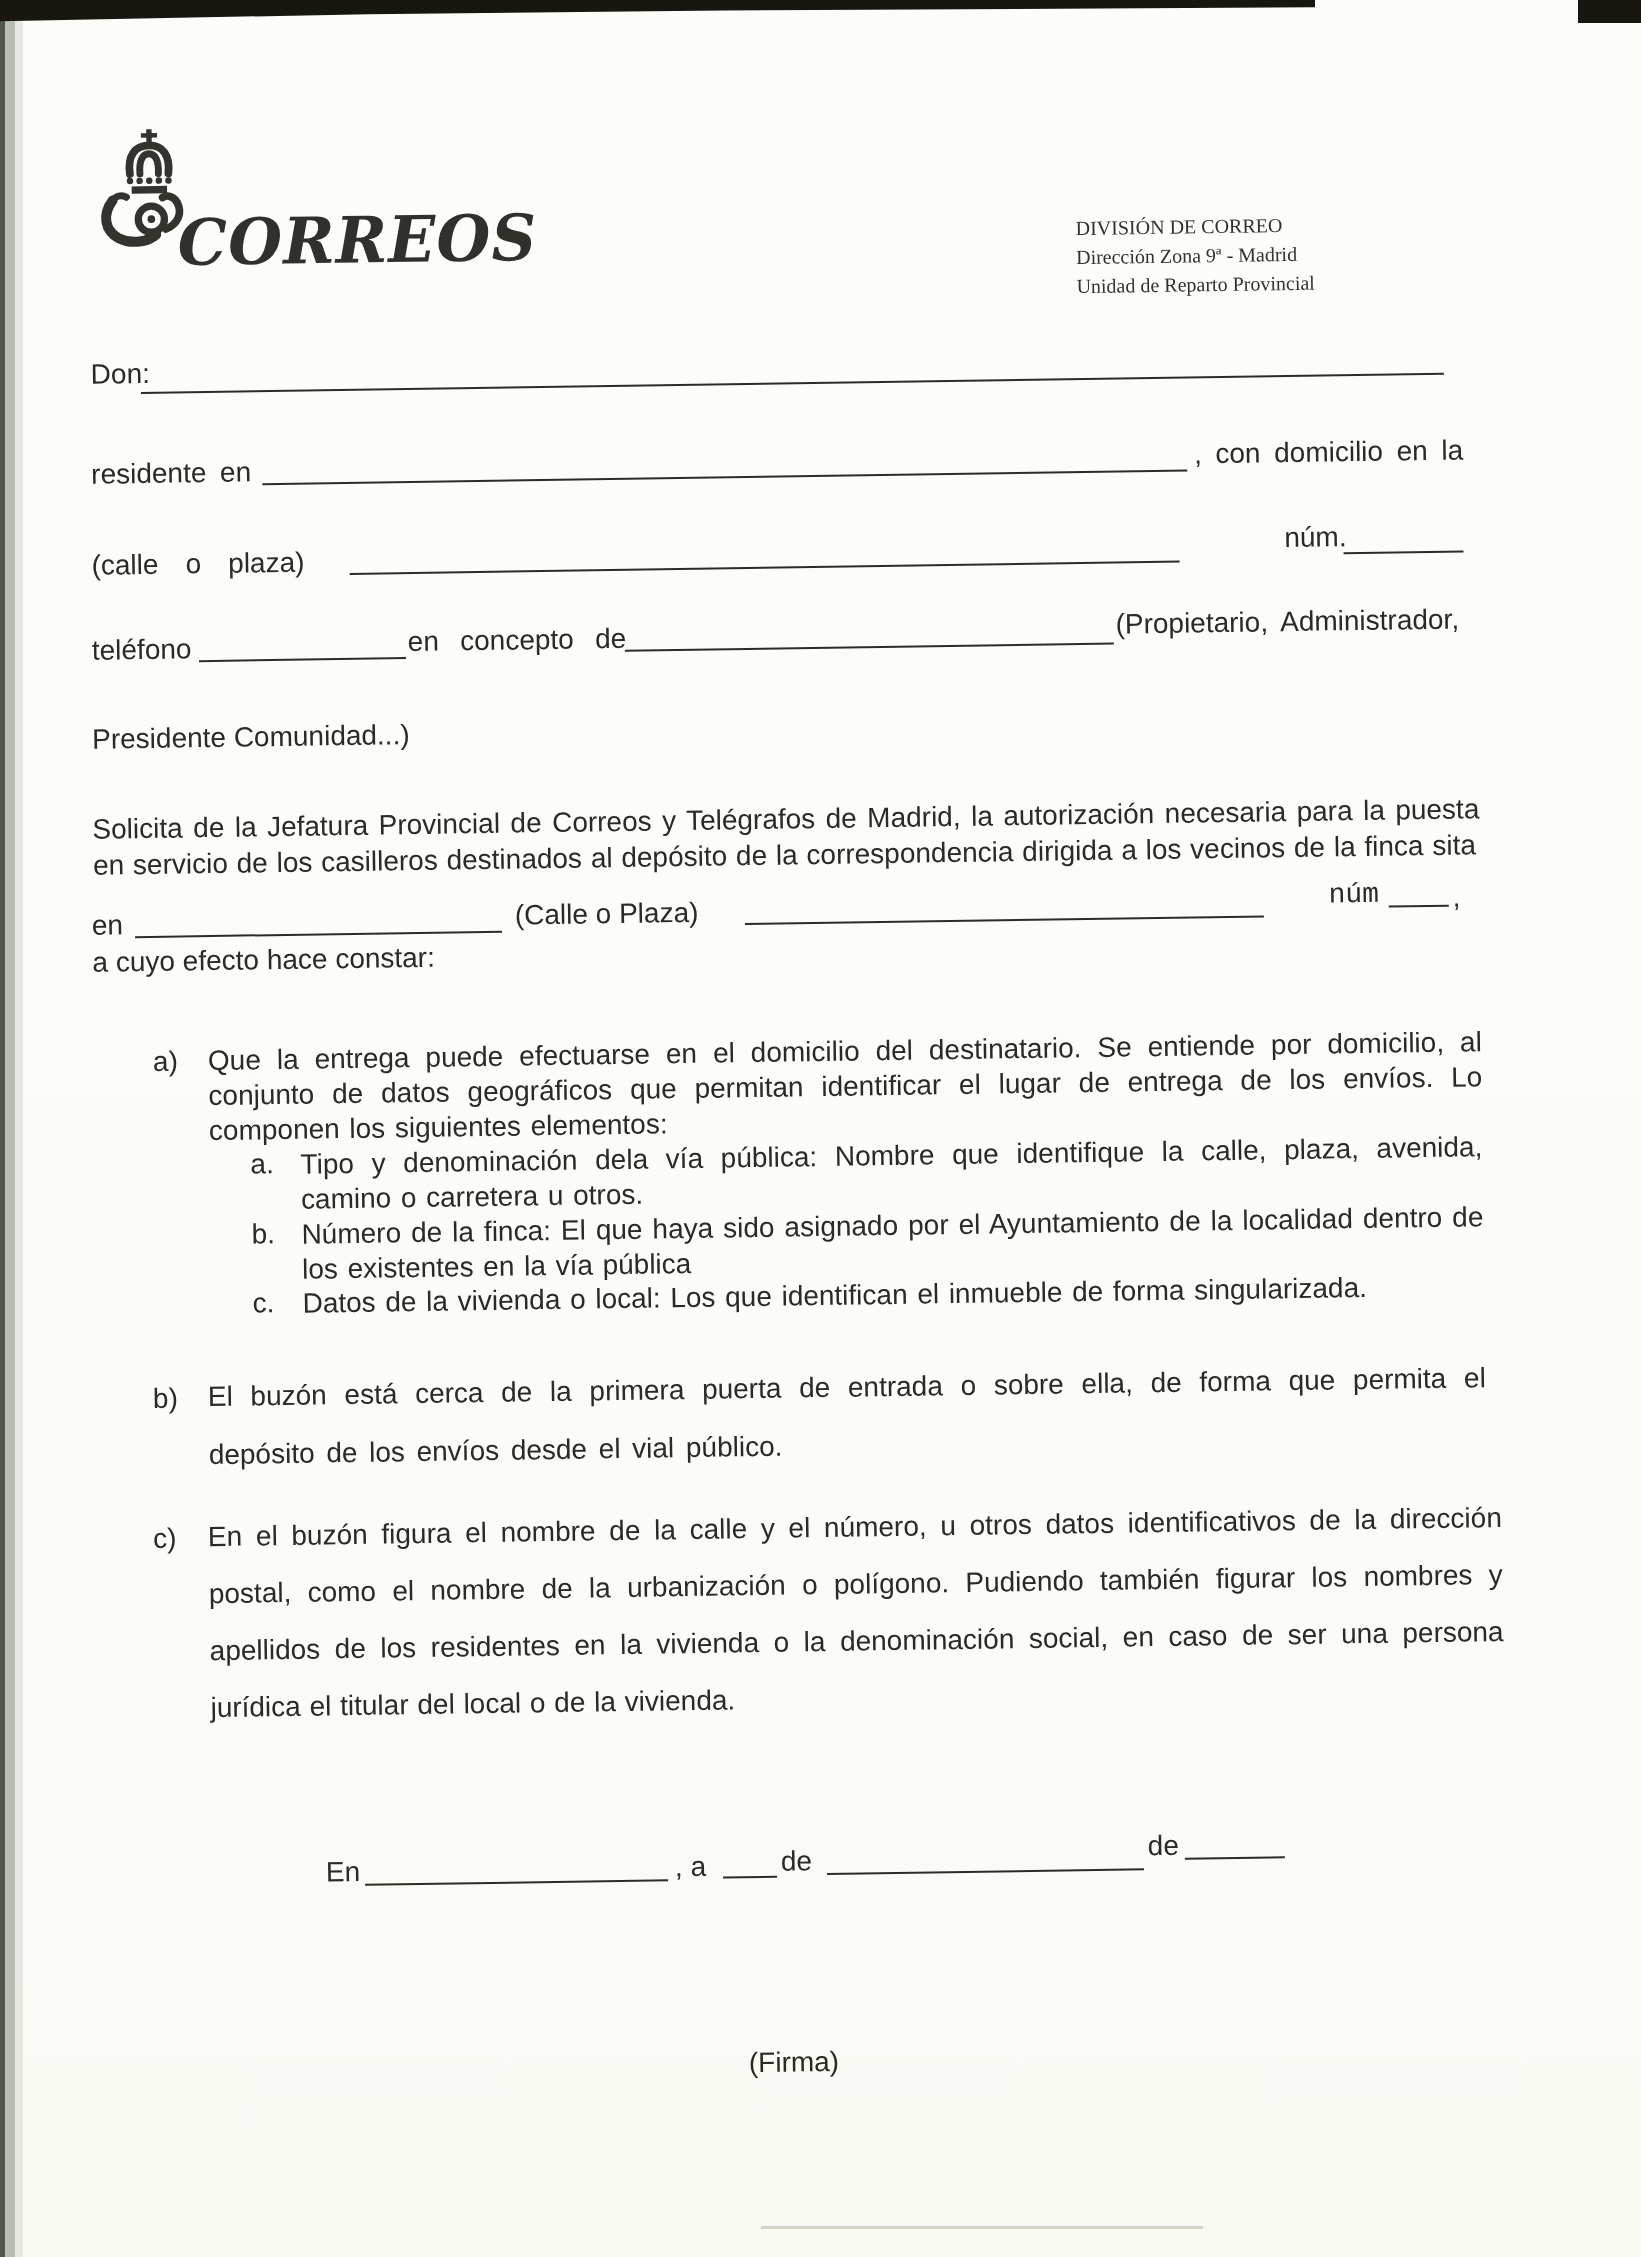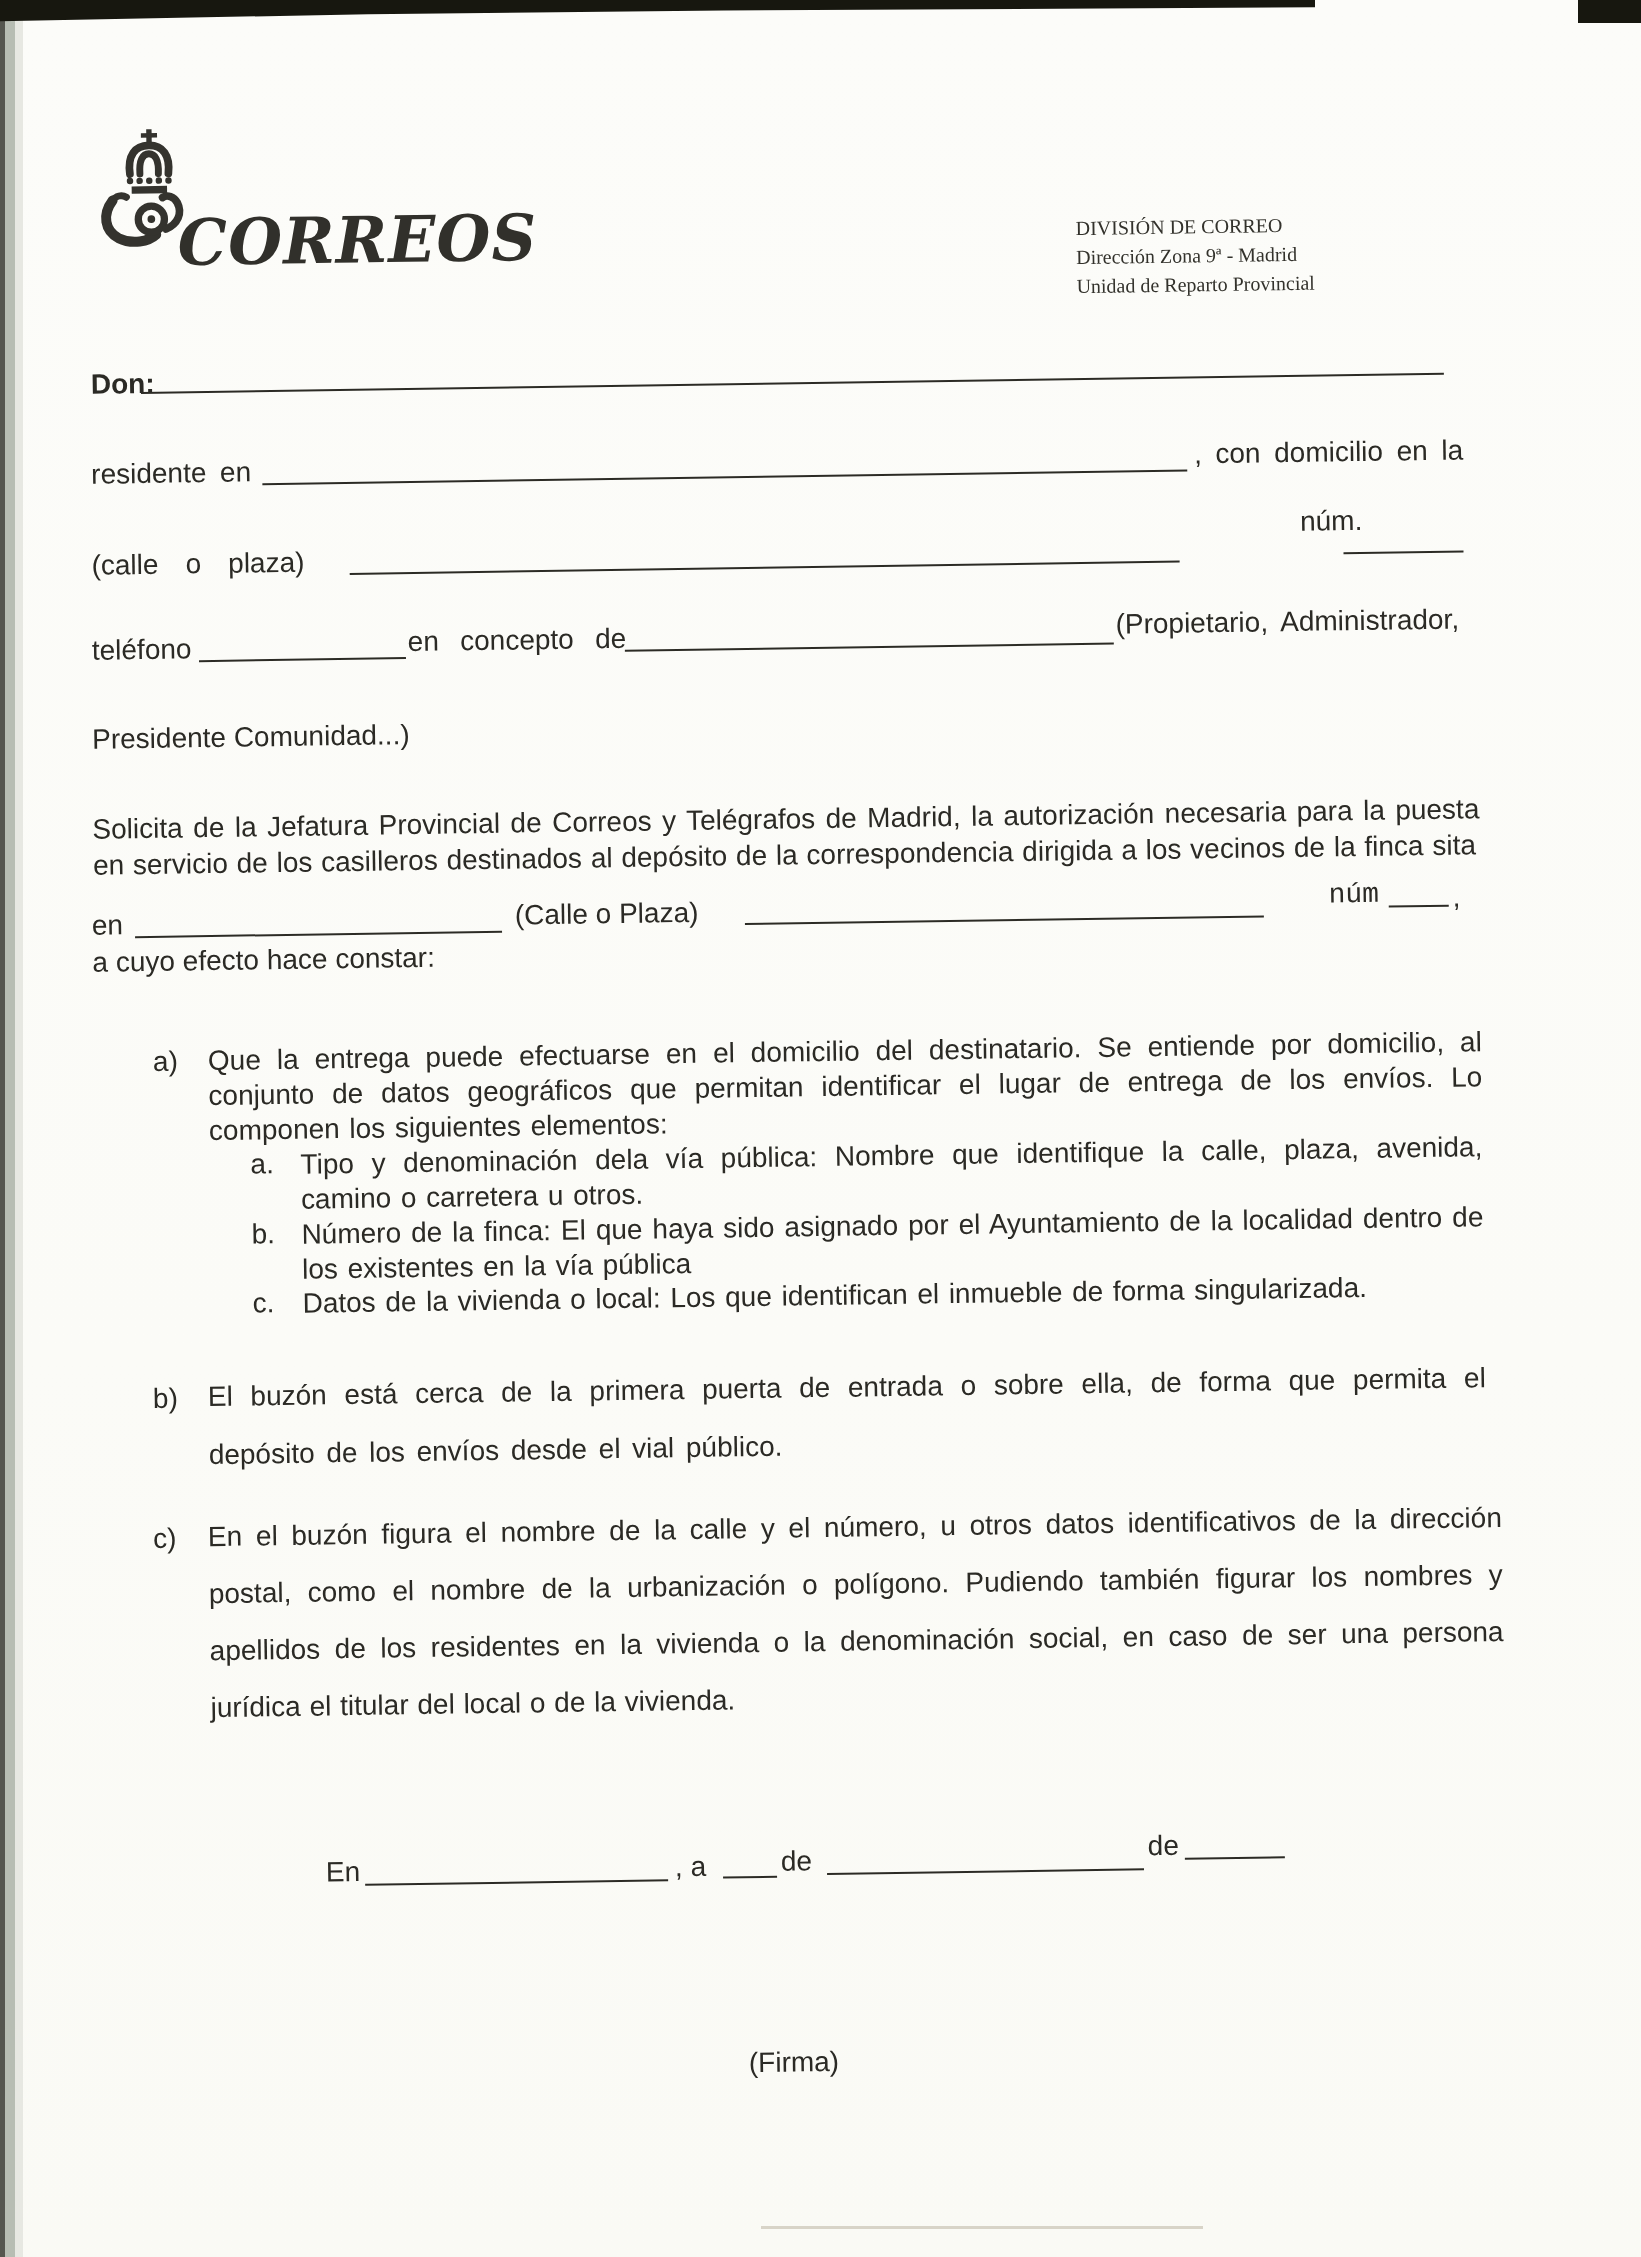--- a/index.html
+++ b/index.html
@@ -58,30 +58,30 @@
       </svg>
       <div class="logo-word">CORREOS</div>
     </div>
 
     <div class="letterhead">
       <div>DIVISIÓN DE CORREO</div>
       <div>Dirección Zona 9ª - Madrid</div>
       <div>Unidad de Reparto Provincial</div>
     </div>
 
-    <div class="t" style="left:102px;top:357px;font-weight:bold;">Don:</div>
+    <div class="t" style="left:102px;top:347px;">Don:</div>
     <div class="line" style="left:152px;top:382px;width:1303px;"></div>
 
     <div class="t ws-sm" style="left:101px;top:447px;">residente en</div>
     <div class="line" style="left:272px;top:475px;width:925px;"></div>
     <div class="t ws-sm" style="left:1204px;top:443px;">, con domicilio en la</div>
 
     <div class="t ws-lg" style="left:100px;top:538px;">(calle o plaza)</div>
     <div class="line" style="left:358px;top:566px;width:830px;"></div>
-    <div class="t" style="left:1293px;top:512px;margin-left:16px;">núm.</div>
+    <div class="t" style="left:1293px;top:528px;">núm.</div>
     <div class="line" style="left:1352px;top:560px;width:120px;"></div>
 
     <div class="t" style="left:99px;top:623px;">teléfono</div>
     <div class="line" style="left:206px;top:651px;width:207px;"></div>
     <div class="t ws-md" style="left:415px;top:619px;">en concepto de</div>
     <div class="line" style="left:632px;top:647px;width:489px;"></div>
     <div class="t ws-sm" style="left:1123px;top:612px;">(Propietario, Administrador,</div>
 
     <div class="t" style="left:98px;top:712px;">Presidente Comunidad...)</div>
 

